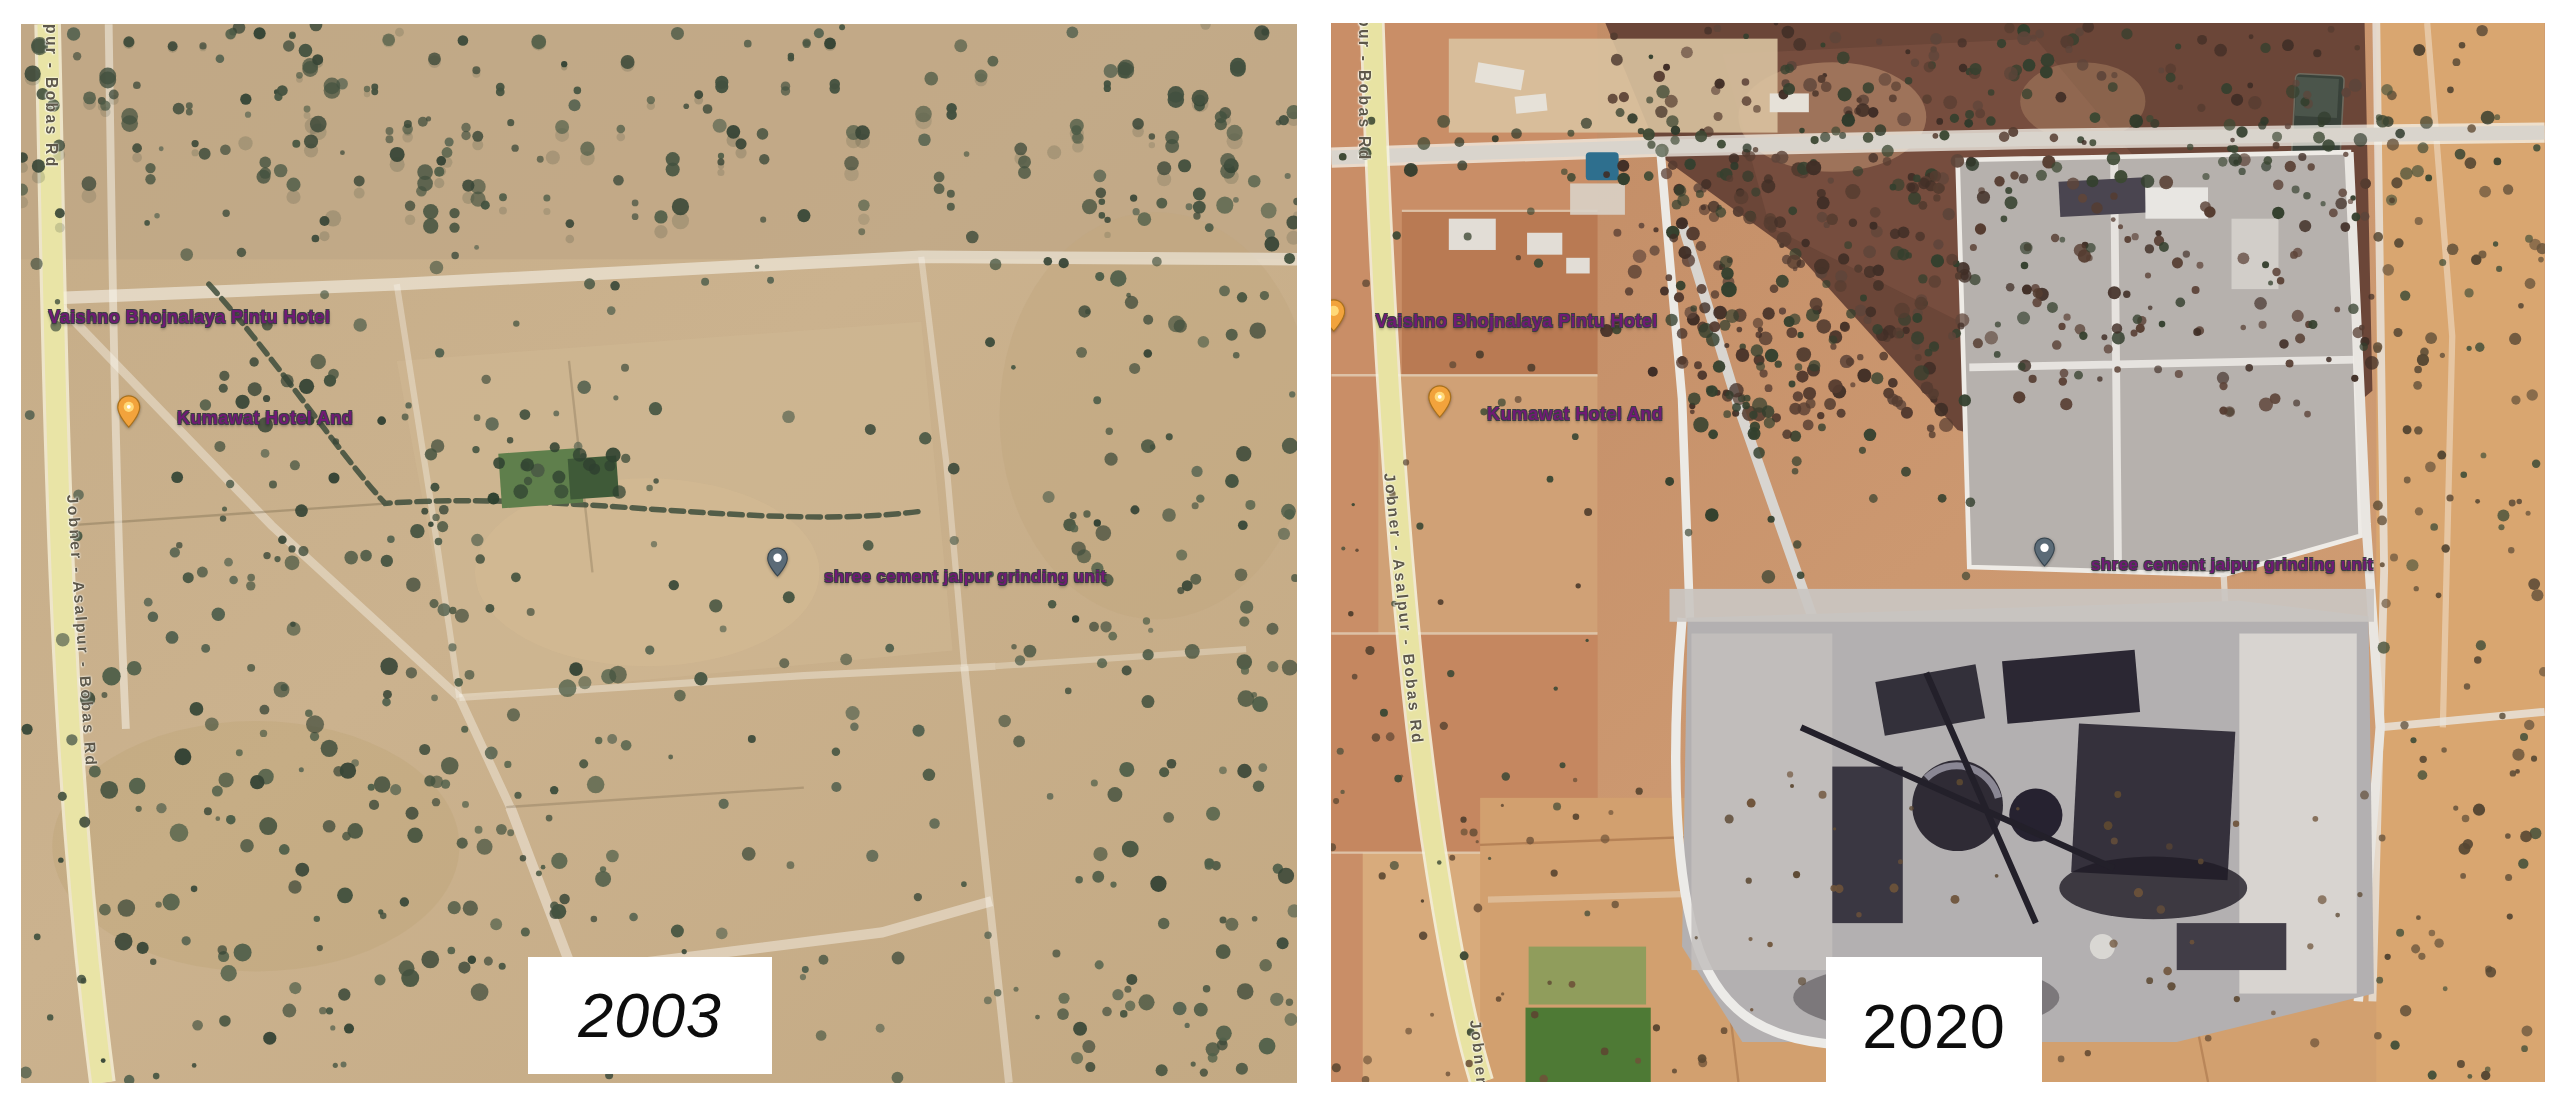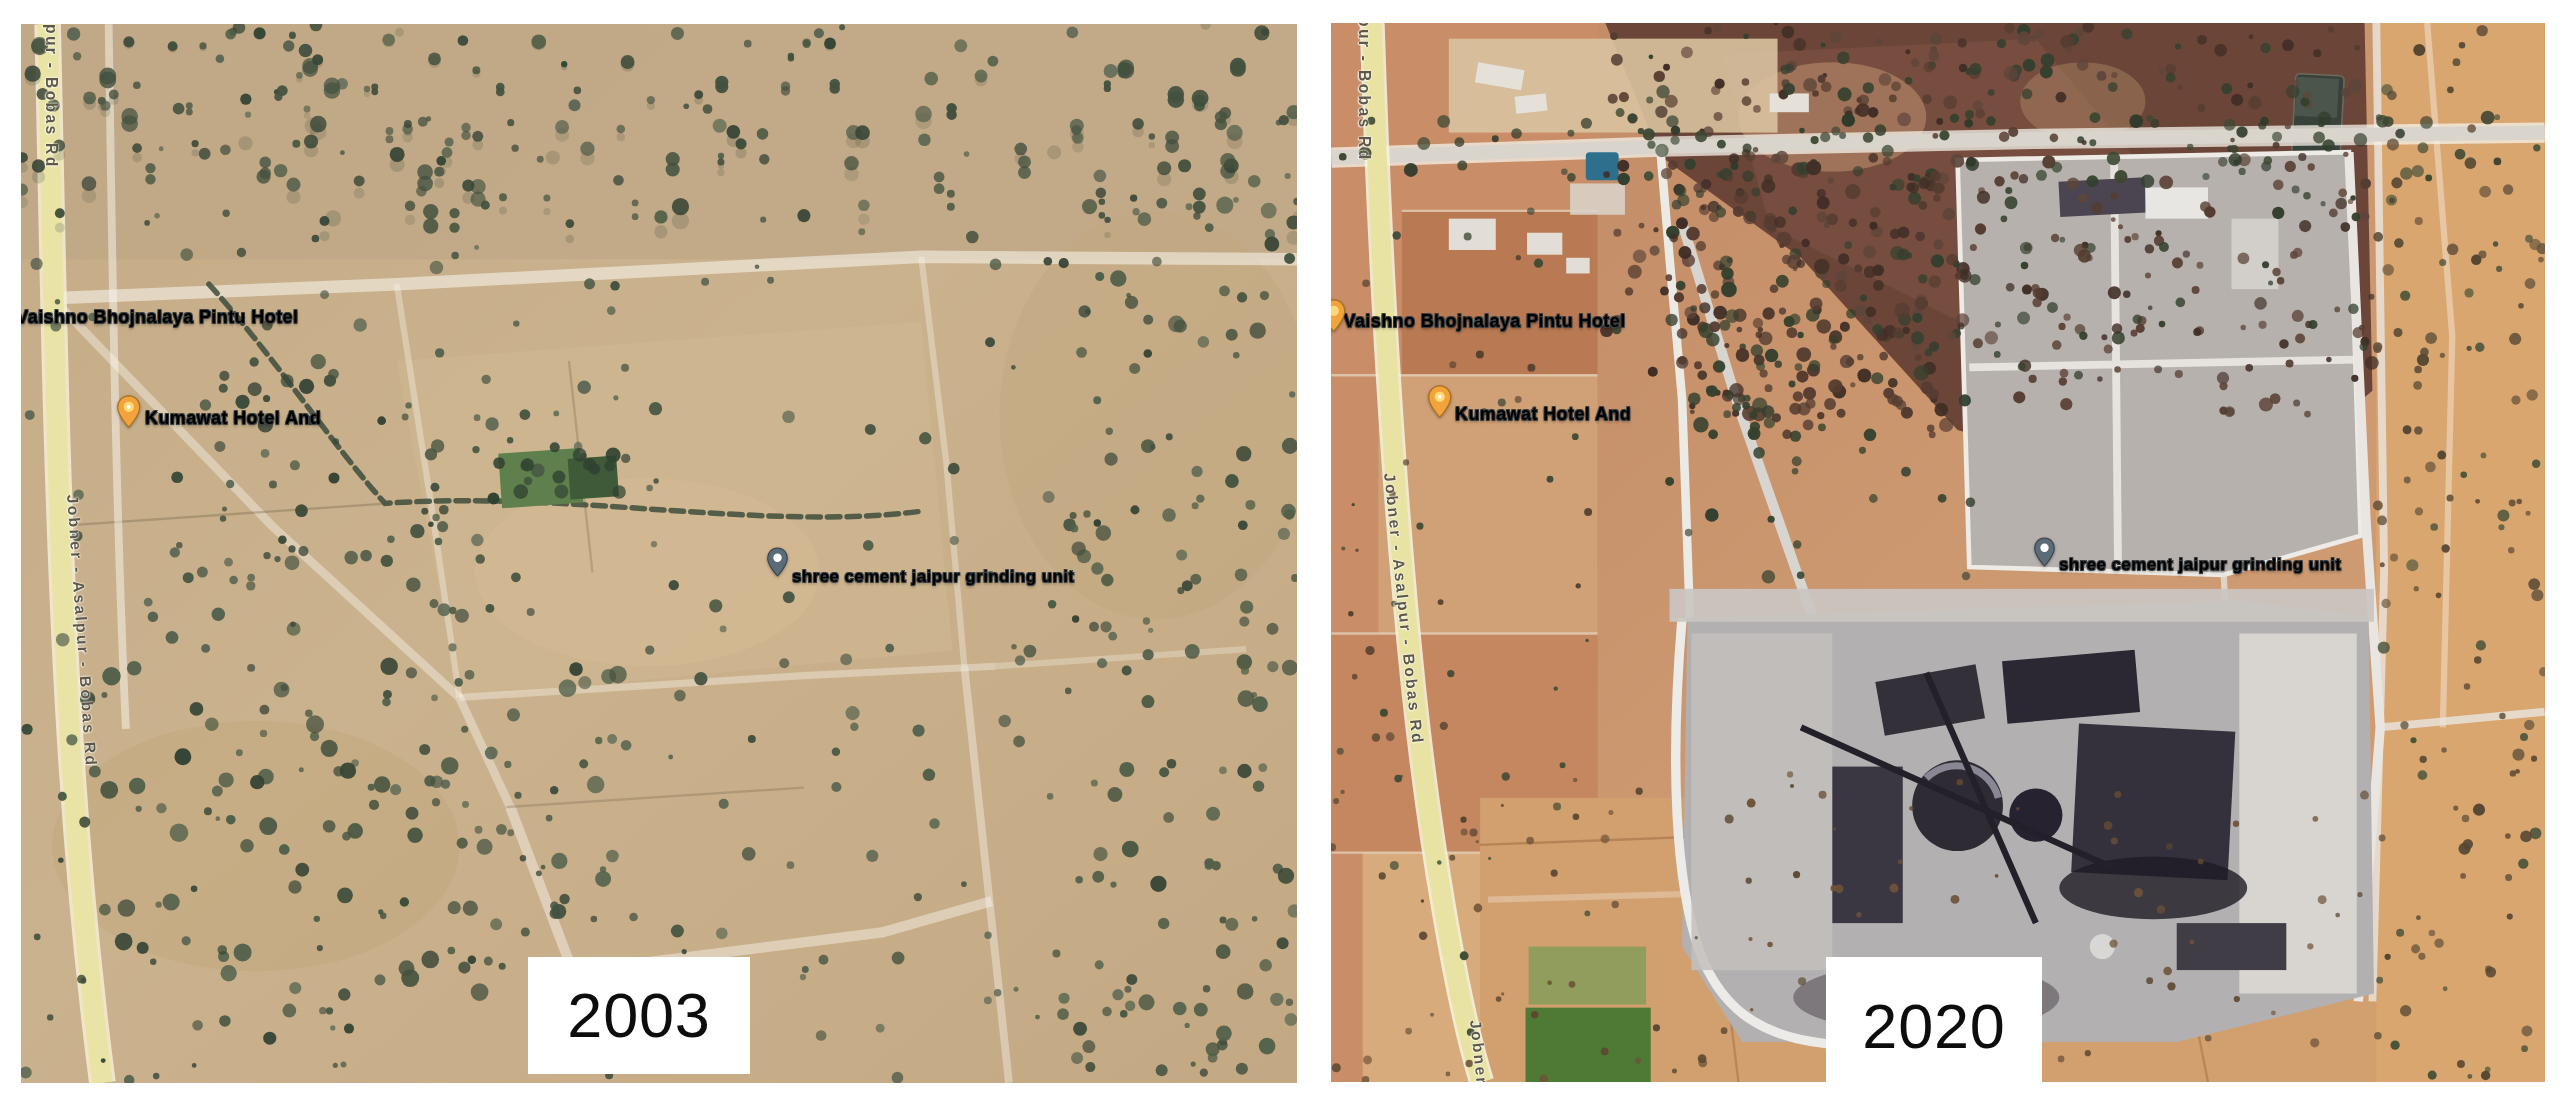--- a/index.html
+++ b/index.html
@@ -1,22 +1,22 @@
 <!DOCTYPE html>
 <html style="font-size:12.5px"><head>
 <meta charset="utf-8">
 <style>
   html,body{margin:0;padding:0;background:#ffffff;}
   #stage{position:relative;width:2576px;height:1100px;background:#ffffff;overflow:hidden;
          font-family:"Liberation Sans",sans-serif;}
   .panel{position:absolute;overflow:hidden;background:#c9b18d;}
   .panel svg{position:absolute;left:0;top:0;display:block;}
-  .poi-label{position:absolute;color:#000000;font-weight:bold;font-size:18px;letter-spacing:0.4px;
+  .poi-label{position:absolute;color:#701a75;font-weight:bold;font-size:18px;letter-spacing:0.4px;
     white-space:nowrap;z-index:5;
-    text-shadow:-0.8px -0.8px 0 #3c4043,0.8px -0.8px 0 #3c4043,-0.8px 0.8px 0 #3c4043,0.8px 0.8px 0 #3c4043,0 1.6px 3.1px rgba(0,0,0,.45);}
+    text-shadow:-0.8px -0.8px 0 #3c4043,0.8px -0.8px 0 #3c4043,-0.8px 0.8px 0 #3c4043,0.8px 0.8px 0 #3c4043,0 1.6px 3.1px rgba(0,0,0,.45);margin-left:32px;}
   .road-label{position:absolute;color:#5e584a;font-weight:bold;font-size:15.7px;letter-spacing:2.3px;
     white-space:nowrap;z-index:4;transform-origin:0 0;transform:rotate(90deg);
     text-shadow:0 0 2.3px rgba(255,255,248,.95),0 0 1.6px rgba(255,255,248,.95),0.8px 0.8px 1.6px rgba(255,255,248,.8);}
   .year-badge{position:absolute;background:#ffffff;color:#0d0d0d;display:flex;align-items:center;
     justify-content:center;font-size:63px;font-weight:400;z-index:8;letter-spacing:0.8px;}
   .pin{position:absolute;z-index:6;filter:drop-shadow(0 1.6px 1.6px rgba(0,0,0,.35));}
 </style>
 </head>
 <body>
 
@@ -917,21 +917,21 @@
     <div class="poi-label" style="left:124px;top:384px;">Kumawat Hotel And</div>
 
     <div class="road-label" style="left:60px;top:470px;transform:rotate(86deg);">Jobner - Asalpur - Bobas Rd</div>
 
     <svg class="pin" style="left:746px;top:523px;" width="21" height="30" viewBox="0 0 30 42">
       <path d="M15 1 C7 1 1 7.5 1 15.5 C1 26 15 41 15 41 C15 41 29 26 29 15.5 C29 7.5 23 1 15 1 Z" stroke="#36444e" stroke-width="1.5" fill="#5b6b77"></path>
       <circle cx="15" cy="15" r="6" fill="#ffffff"></circle>
     </svg>
     <div class="poi-label" style="left:771px;top:543px;font-size:17px;">shree cement jaipur grinding unit</div>
 
-    <div class="year-badge" style="left:507px;top:933px;width:222px;height:117px;">2003</div>
+    <div class="year-badge" style="left:507px;top:933px;width:244px;height:117px;font-style:italic;">2003</div>
   </div>
 
   <div class="panel" style="left:1331px;top:23px;width:1214px;height:1059px;background:#c98e67;">
     <svg width="1214" height="1059" viewBox="0 0 1550 1353">
       <defs>
         <linearGradient id="rg1" x1="0" y1="0" x2="1" y2="1">
           <stop offset="0" stop-color="#c08a64"></stop>
           <stop offset="0.5" stop-color="#cc9870"></stop>
           <stop offset="1" stop-color="#d2a074"></stop>
         </linearGradient>

